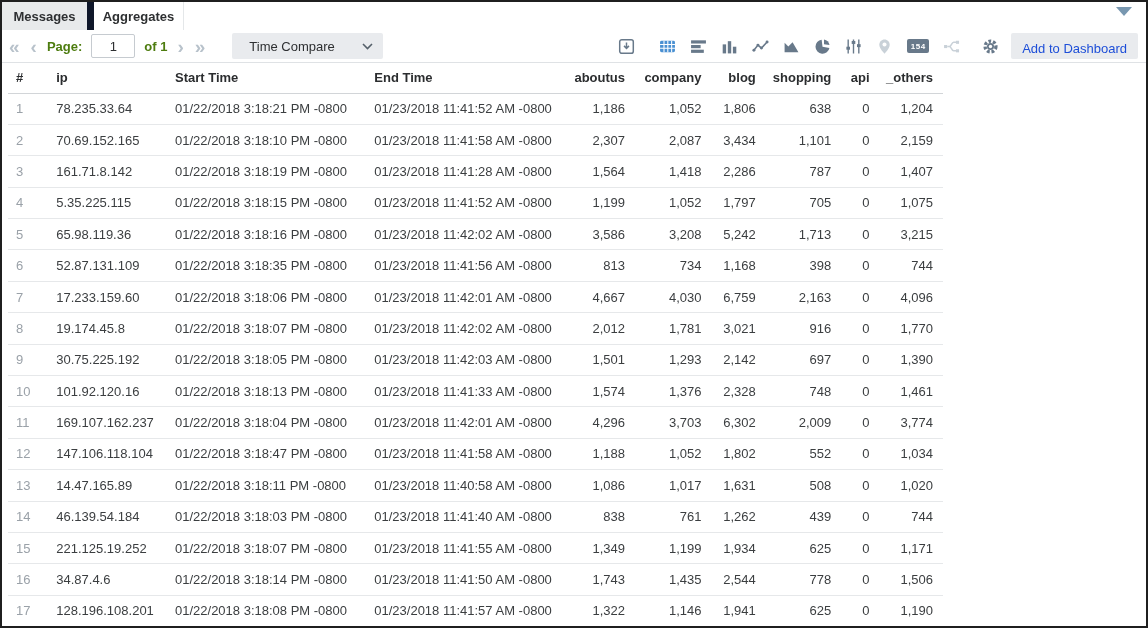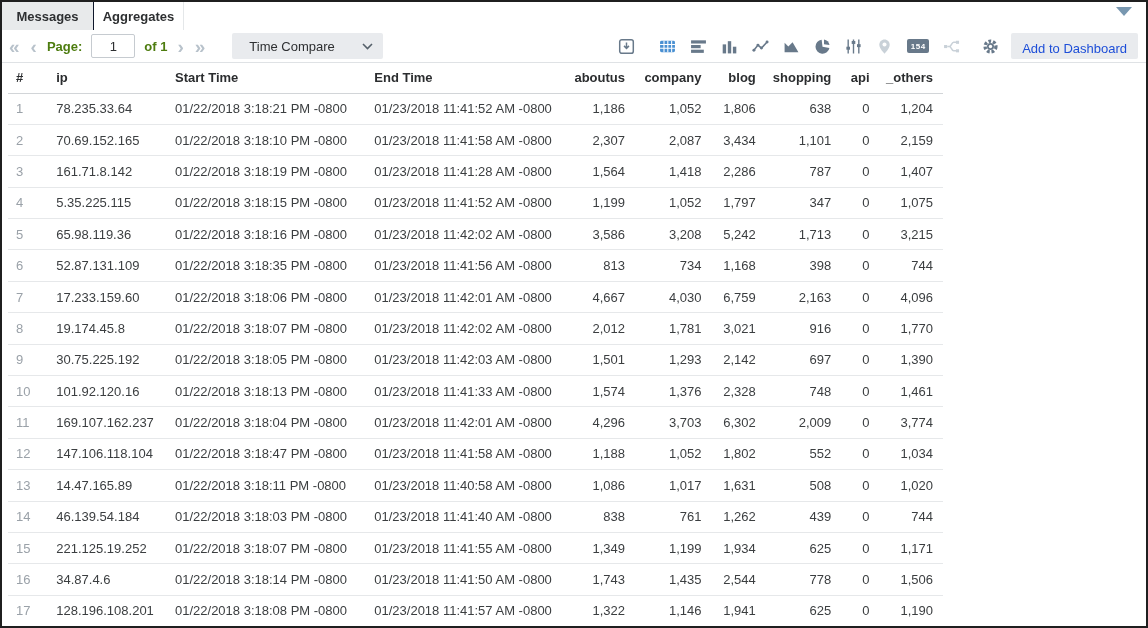--- a/index.html
+++ b/index.html
@@ -4,21 +4,21 @@
 <style>
   * { margin:0; padding:0; box-sizing:border-box; }
   html,body { background:#fff; }
   body { font-family:"Liberation Sans","DejaVu Sans",sans-serif; width:1148px; height:628px; }
 
   .frame { position:relative; width:1148px; height:628px; border:2px solid #1f1f1f; background:#fff; display:flex; flex-direction:column; overflow:hidden; }
 
   
   .tabbar { position:relative; height:28px; display:flex; background:#fff; flex:0 0 auto; }
   .tab { height:28px; display:flex; align-items:center; justify-content:center; font-size:13px; font-weight:600; color:#2d2f31; cursor:pointer; }
-  .tab.inactive { width:92px; background:#e8eaeb; border-right:1px solid #0f172a; }
+  .tab.inactive { width:92px; background:#e8eaeb; border-right:7px solid #0f172a; }
   .tab.active   { width:90px; background:#fff; border-right:1px solid #e4e7e9; }
   .collapse-tri { position:absolute; top:5px; right:14px; width:0; height:0;
                   border-left:8px solid transparent; border-right:8px solid transparent; border-top:9px solid #7897b0; cursor:pointer; }
 
   
   .toolbar { height:33px; flex:0 0 auto; display:flex; align-items:center; border-bottom:1px solid #dfe2e5; padding:0 8px 0 6px; }
   .pagination { display:flex; align-items:center; gap:9px; }
   .pg-arrow { font-size:19px; line-height:1; color:#b8c2cb; cursor:default; user-select:none; padding:0 1px; font-weight:700; }
   .pg-label, .pg-of { font-size:13px; font-weight:600; color:#4d7c0f; }
   .pg-input { width:44px; height:24px; border:1px solid #c6cbd0; border-radius:2px; text-align:center; font-size:13px; color:#2d2f31; font-family:inherit; }
@@ -232,21 +232,21 @@
             <td>1,407</td>
           </tr>
           <tr>
             <td>4</td>
             <td>5.35.225.115</td>
             <td>01/22/2018 3:18:15 PM -0800</td>
             <td>01/23/2018 11:41:52 AM -0800</td>
             <td>1,199</td>
             <td>1,052</td>
             <td>1,797</td>
-            <td>347</td>
+            <td>705</td>
             <td>0</td>
             <td>1,075</td>
           </tr>
           <tr>
             <td>5</td>
             <td>65.98.119.36</td>
             <td>01/22/2018 3:18:16 PM -0800</td>
             <td>01/23/2018 11:42:02 AM -0800</td>
             <td>3,586</td>
             <td>3,208</td>

